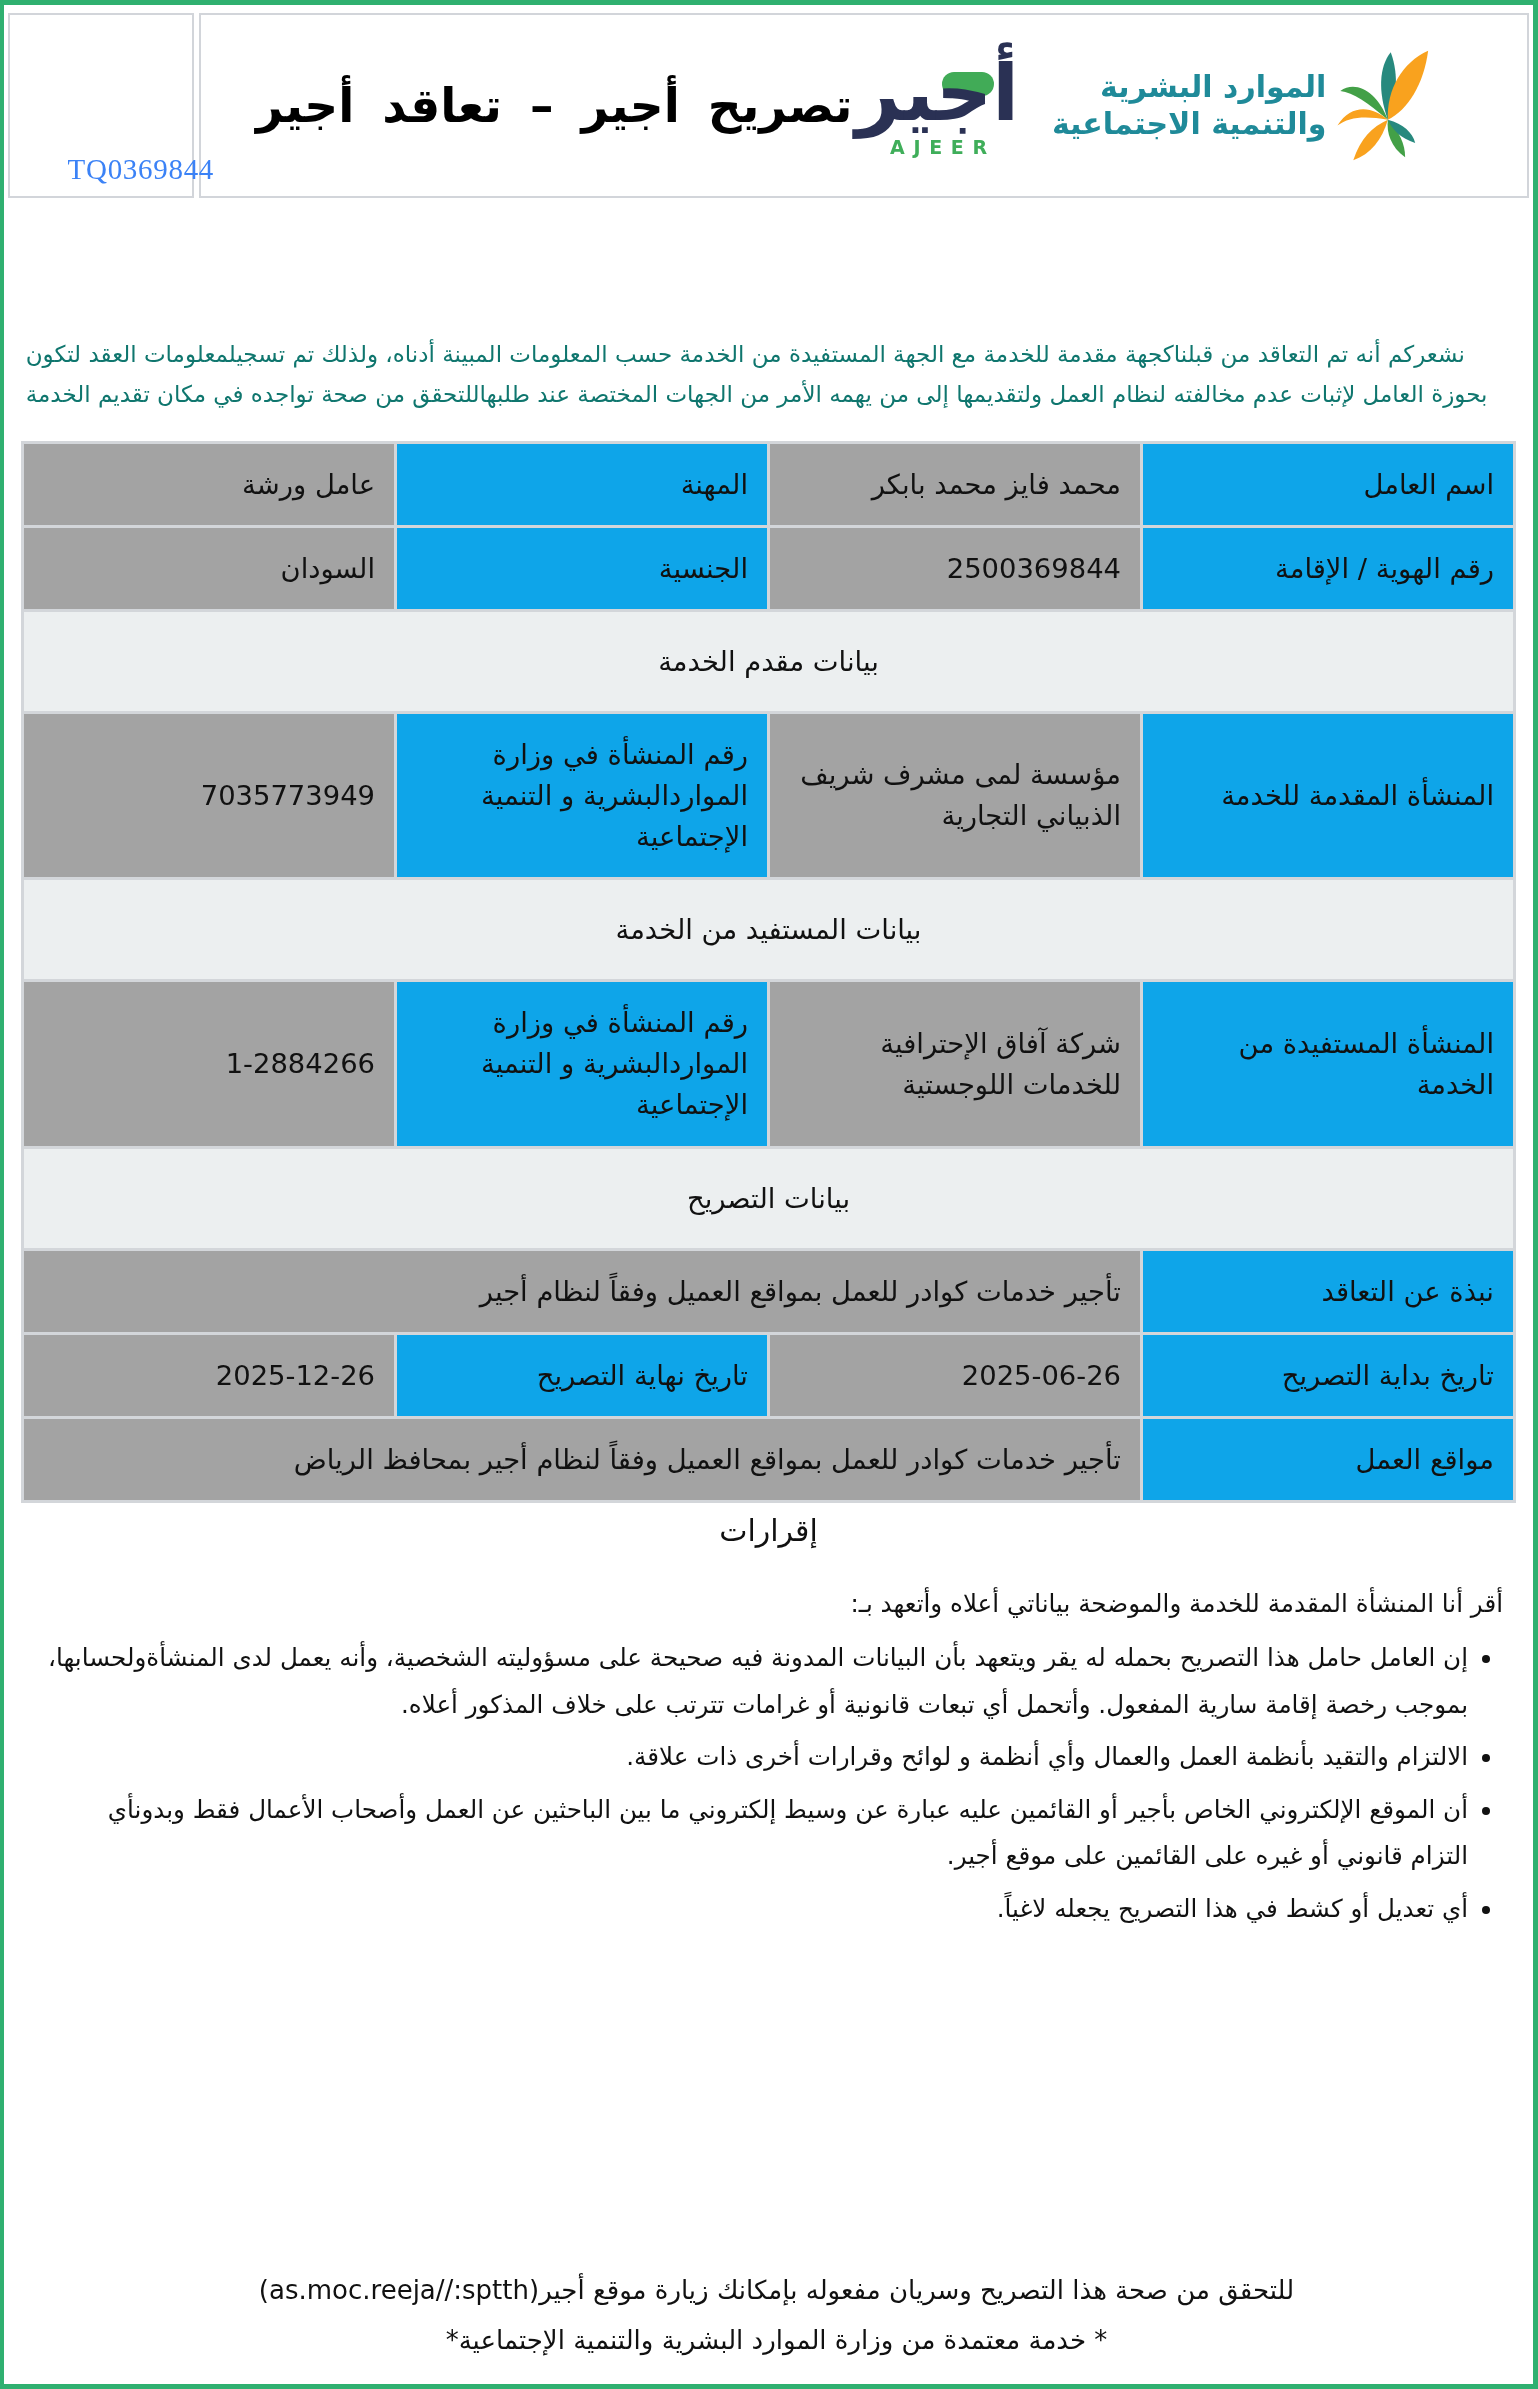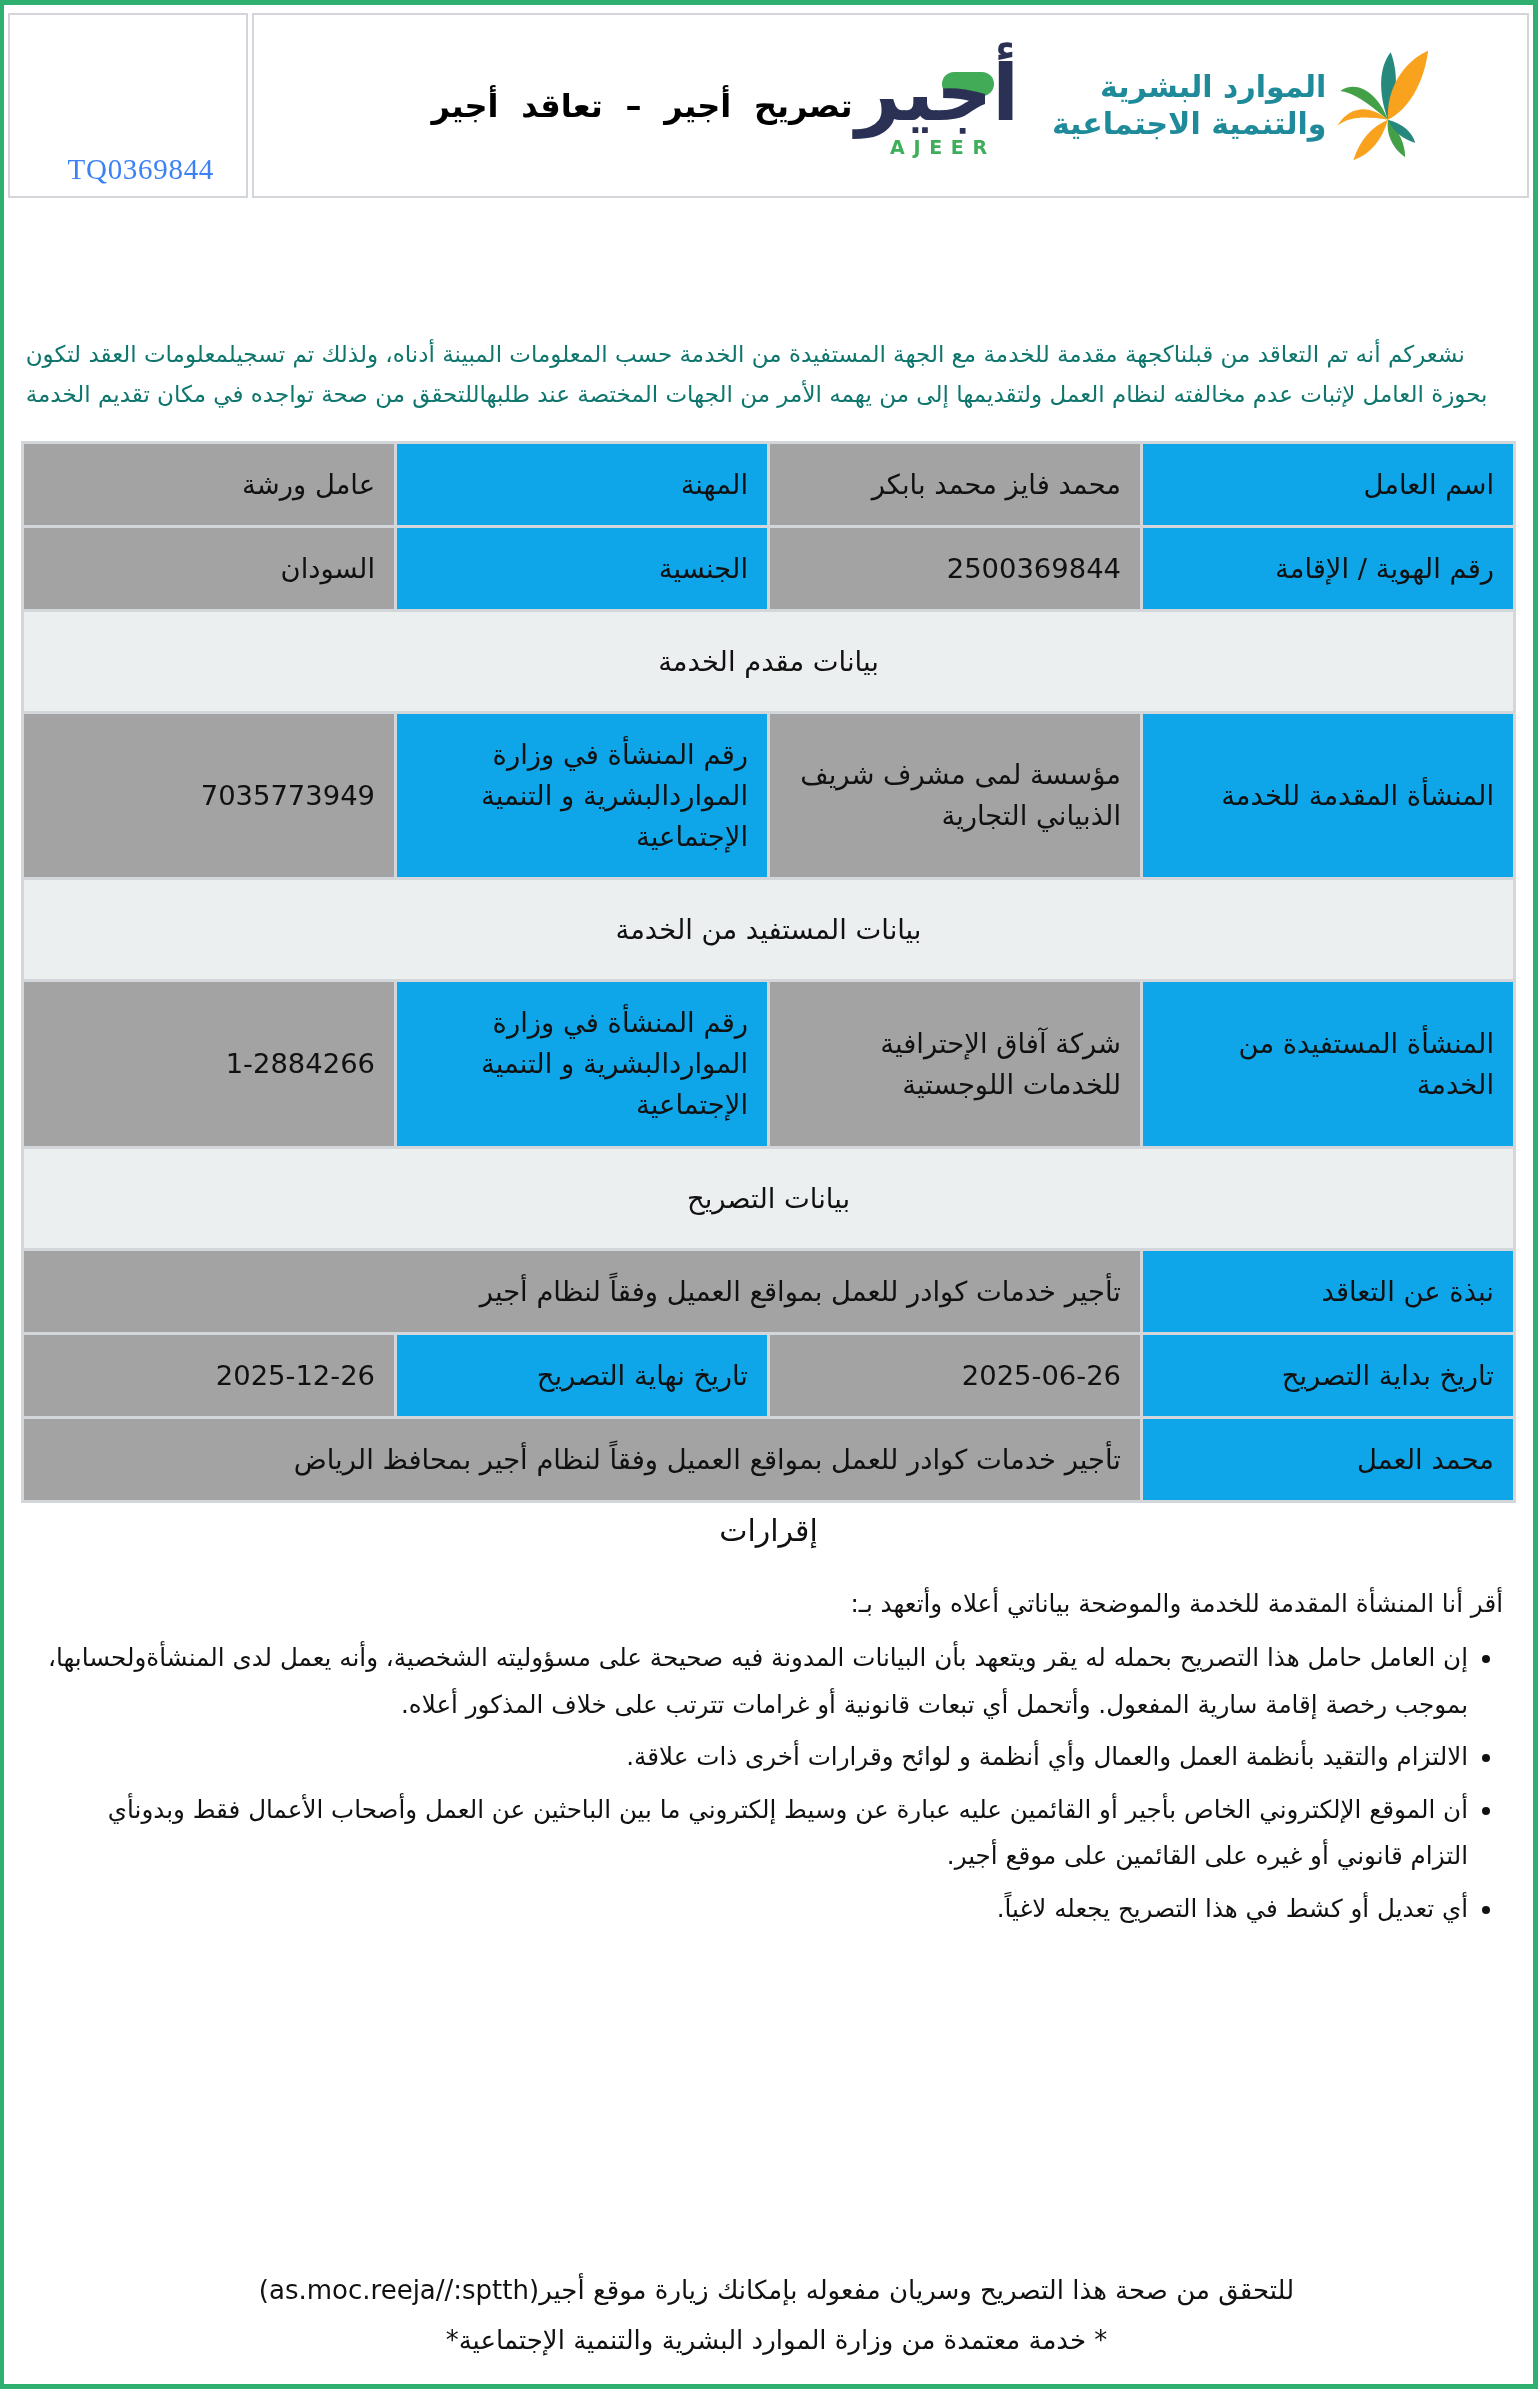--- a/index.html
+++ b/index.html
@@ -87,21 +87,21 @@
     color:#3FAE5A;
     direction:ltr;
   }
   .title-wrap{
     flex:1 1 auto;
     display:flex;
     justify-content:center;
     padding-left:181px;
   }
   .page-title{
-    font-size:32px;
+    font-size:47px;
     font-weight:bold;
     color:#000;
     word-spacing:11.6px;
     white-space:nowrap;
   }
   
   .intro{
     margin:136px 21.7px 26px 21.7px;
     text-align:left;
     font-size:23px;
@@ -256,21 +256,21 @@
         <td class="lbl">نبذة عن التعاقد</td>
         <td colspan="3">تأجير خدمات كوادر للعمل بمواقع العميل وفقاً لنظام أجير</td>
       </tr>
       <tr>
         <td class="lbl">تاريخ بداية التصريح</td>
         <td><span class="num">2025-06-26</span></td>
         <td class="lbl">تاريخ نهاية التصريح</td>
         <td><span class="num">2025-12-26</span></td>
       </tr>
       <tr>
-        <td class="lbl">محمد العمل</td>
+        <td class="lbl">مواقع العمل</td>
         <td colspan="3">تأجير خدمات كوادر للعمل بمواقع العميل وفقاً لنظام أجير بمحافظ الرياض</td>
       </tr>
     </tbody>
   </table>
 
   <div class="iqrarat-heading">إقرارات</div>
 
   <div class="decl">
     <div class="decl-intro">أقر أنا المنشأة المقدمة للخدمة والموضحة بياناتي أعلاه وأتعهد بـ:</div>
     <ul class="decl-list">

